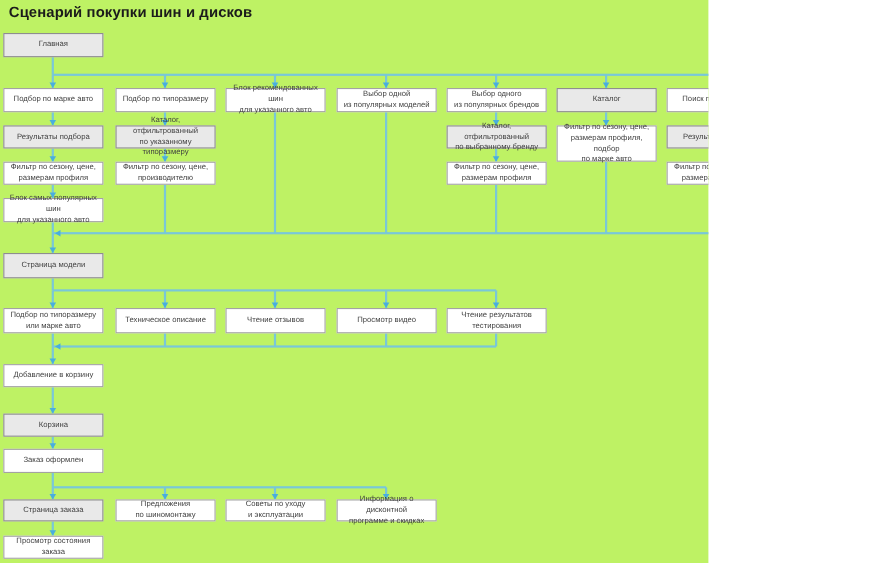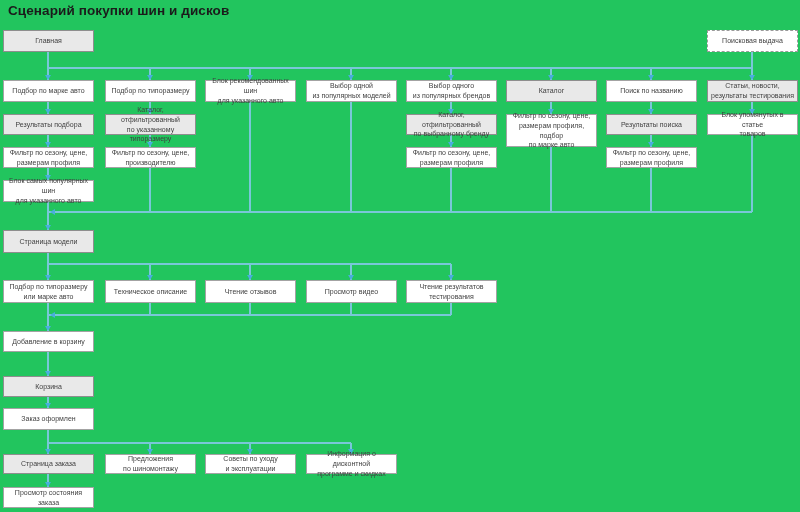--- a/index.html
+++ b/index.html
@@ -1,21 +1,21 @@
 <!DOCTYPE html>
 <html style="--line: #79c7d8; --arrow: #49aedd;"><head>
 <meta charset="utf-8">
 <style>
   :root{
     --line:#79c7d8;
     --arrow:#49aedd;
   }
   html,body{margin:0;padding:0;background:#ffffff;}
   body{font-family:"Liberation Sans",sans-serif;}
-  #stage{position:relative;width:800px;height:512px;background:#22c55e;overflow:hidden;}
+  #stage{position:relative;width:644px;height:512px;background:#bef264;overflow:hidden;}
   .title{position:absolute;left:8px;top:3px;font-size:13.5px;font-weight:bold;color:#1b1b1b;letter-spacing:.1px;}
   .node{
     position:absolute;box-sizing:border-box;
     background:#ffffff;border:1px solid #a3a3a3;
     color:#3f3f3f;font-size:7px;line-height:1.4;
     display:flex;align-items:center;justify-content:center;
     text-align:center;white-space:pre-line;padding:1px 2px;
   }
   .node.gray{background:#e9e9e9;border-color:#8e8e8e;}
   .node.dashed{background:#ffffff;border:1px dashed #9a9a9a;}

